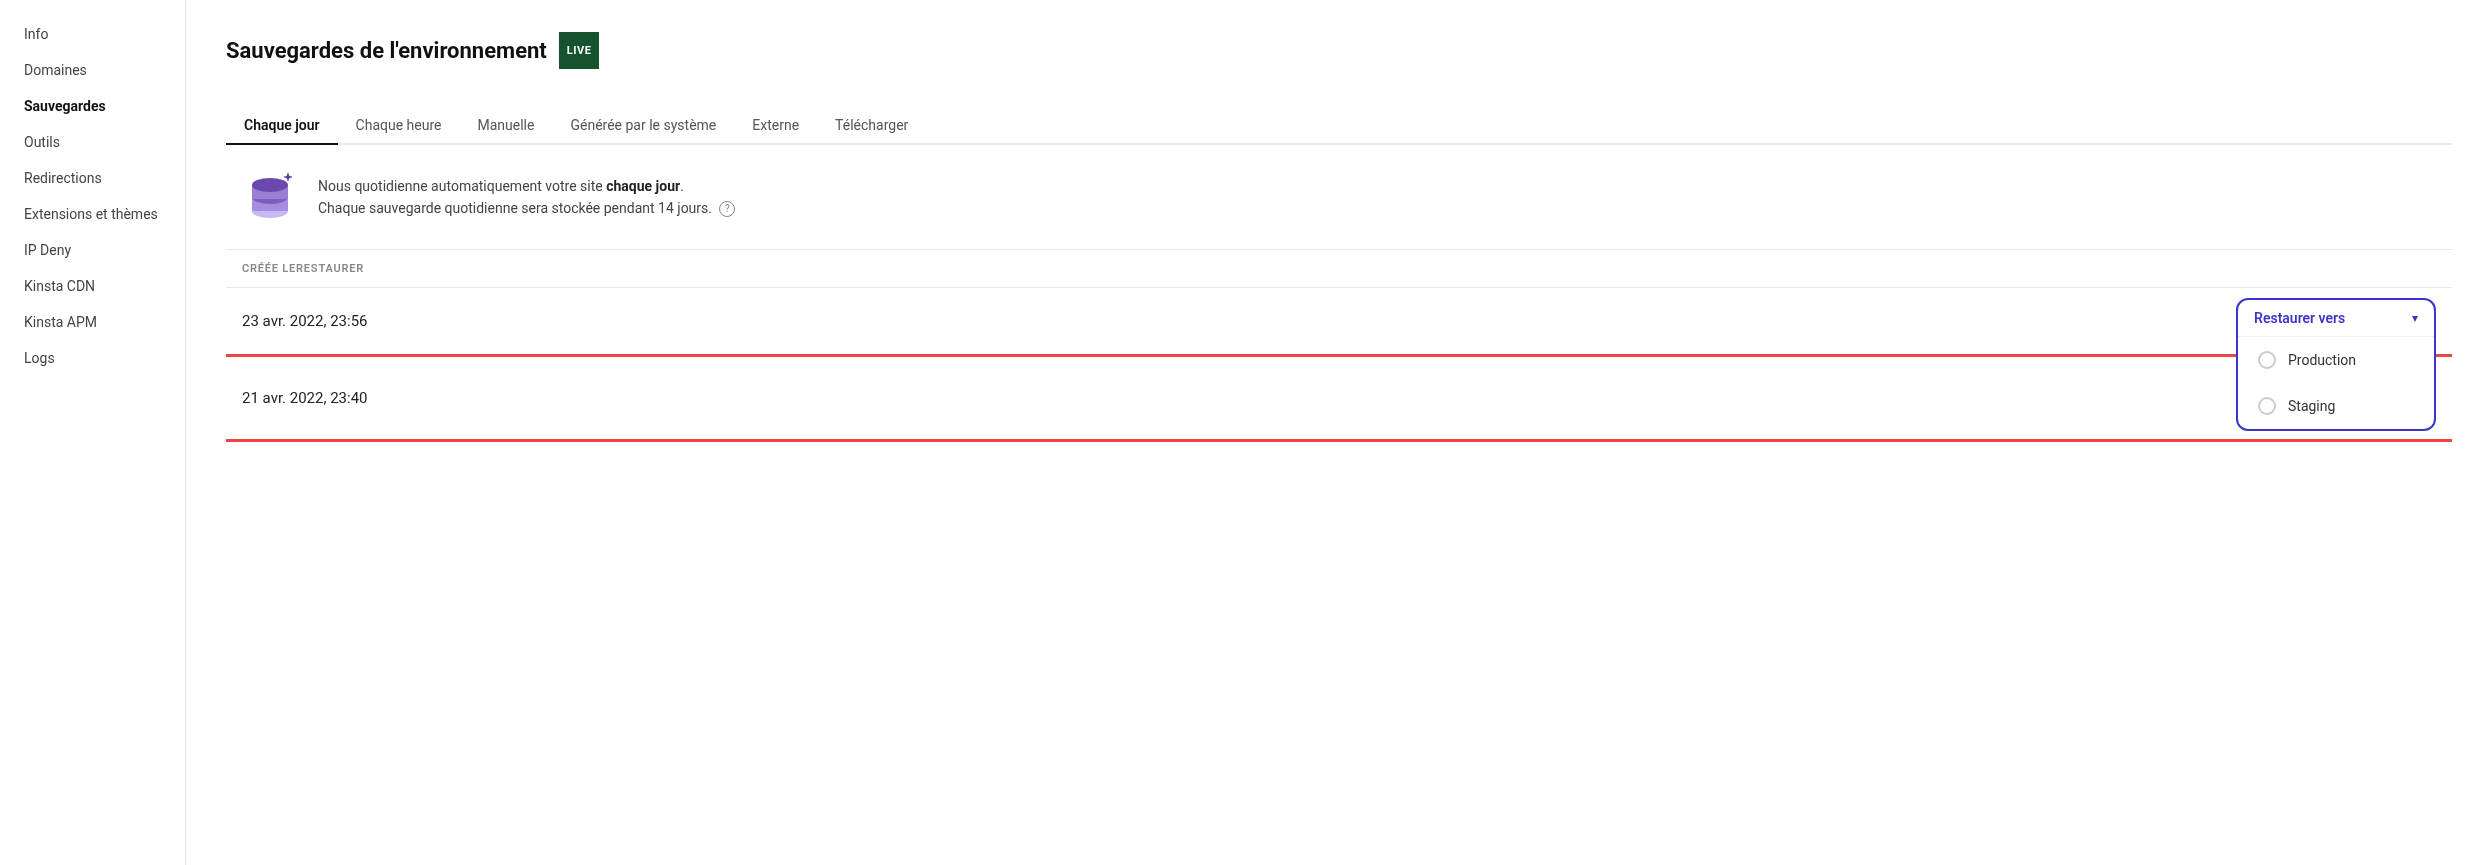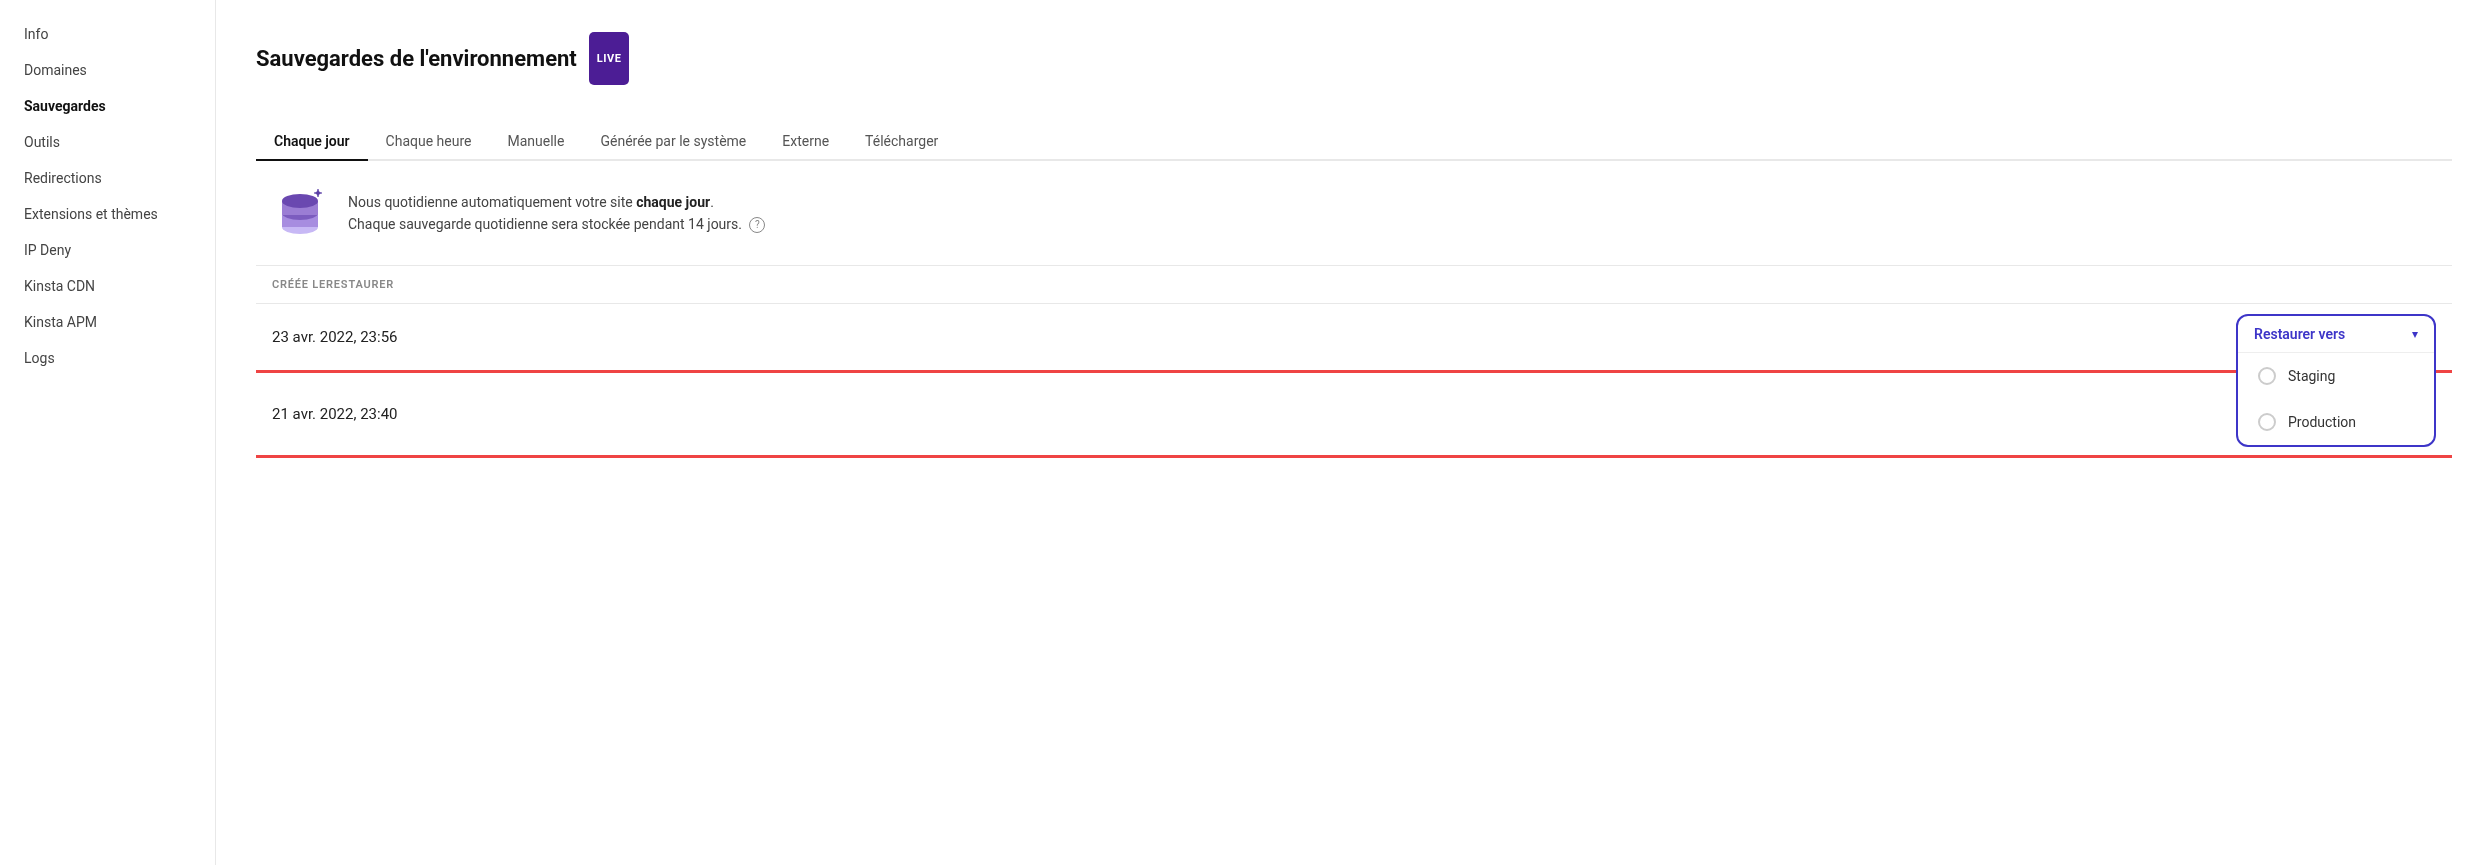--- a/index.html
+++ b/index.html
@@ -6,21 +6,21 @@
     body {
       font-family: -apple-system, BlinkMacSystemFont, 'Segoe UI', Roboto, sans-serif;
       background: #f5f5f5;
       display: flex;
       height: 100vh;
       overflow: hidden;
     }
 
     
     .sidebar {
-      width: 216px;
+      width: 186px;
       background: #fff;
       border-right: 1px solid #e8e8e8;
       padding: 16px 0;
       flex-shrink: 0;
       height: 100vh;
     }
     .sidebar-item {
       padding: 10px 24px;
       font-size: 14px;
       color: #444;
@@ -46,26 +46,26 @@
       align-items: center;
       gap: 12px;
       margin-bottom: 38px;
     }
     .page-title {
       font-size: 22px;
       font-weight: 700;
       color: #111;
     }
     .live-badge {
-      background: #4c1d95;
+      background: #14532d;
       color: #fff;
       font-size: 11px;
       font-weight: 700;
-      padding: 20px 8px;
-      border-radius: 5px;
+      padding: 12px 8px;
+      border-radius: 0;
       letter-spacing: 0.5px;
     }
 
     
     .tabs {
       display: flex;
       gap: 0;
       border-bottom: 2px solid #e8e8e8;
       margin-bottom: 0;
     }
@@ -274,25 +274,25 @@
   <div id="table-rows">
       <div class="table-row" style="position: relative;">
         <span class="date-text">23 avr. 2022, 23:56</span>
         <div class="dropdown-popup">
           <div class="dropdown-popup-header">
             <span style="font-size: 14px; font-weight: 600; color: rgb(61, 53, 200);">Restaurer vers</span>
             <span style="color: rgb(61, 53, 200); font-size: 12px;">▾</span>
           </div>
           <div class="dropdown-popup-item">
             <div class="radio-circle"></div>
-            <span>Staging</span>
+            <span>Production</span>
           </div>
           <div class="dropdown-popup-item">
             <div class="radio-circle"></div>
-            <span>Production</span>
+            <span>Staging</span>
           </div>
         </div>
       </div>
       <div class="table-row" style="position: relative;">
         <span class="date-text">21 avr. 2022, 23:40</span>
         <button class="restore-btn-plain">
           <span>Restaurer vers</span>
           <span class="chevron">▾</span>
         </button>
       </div>

